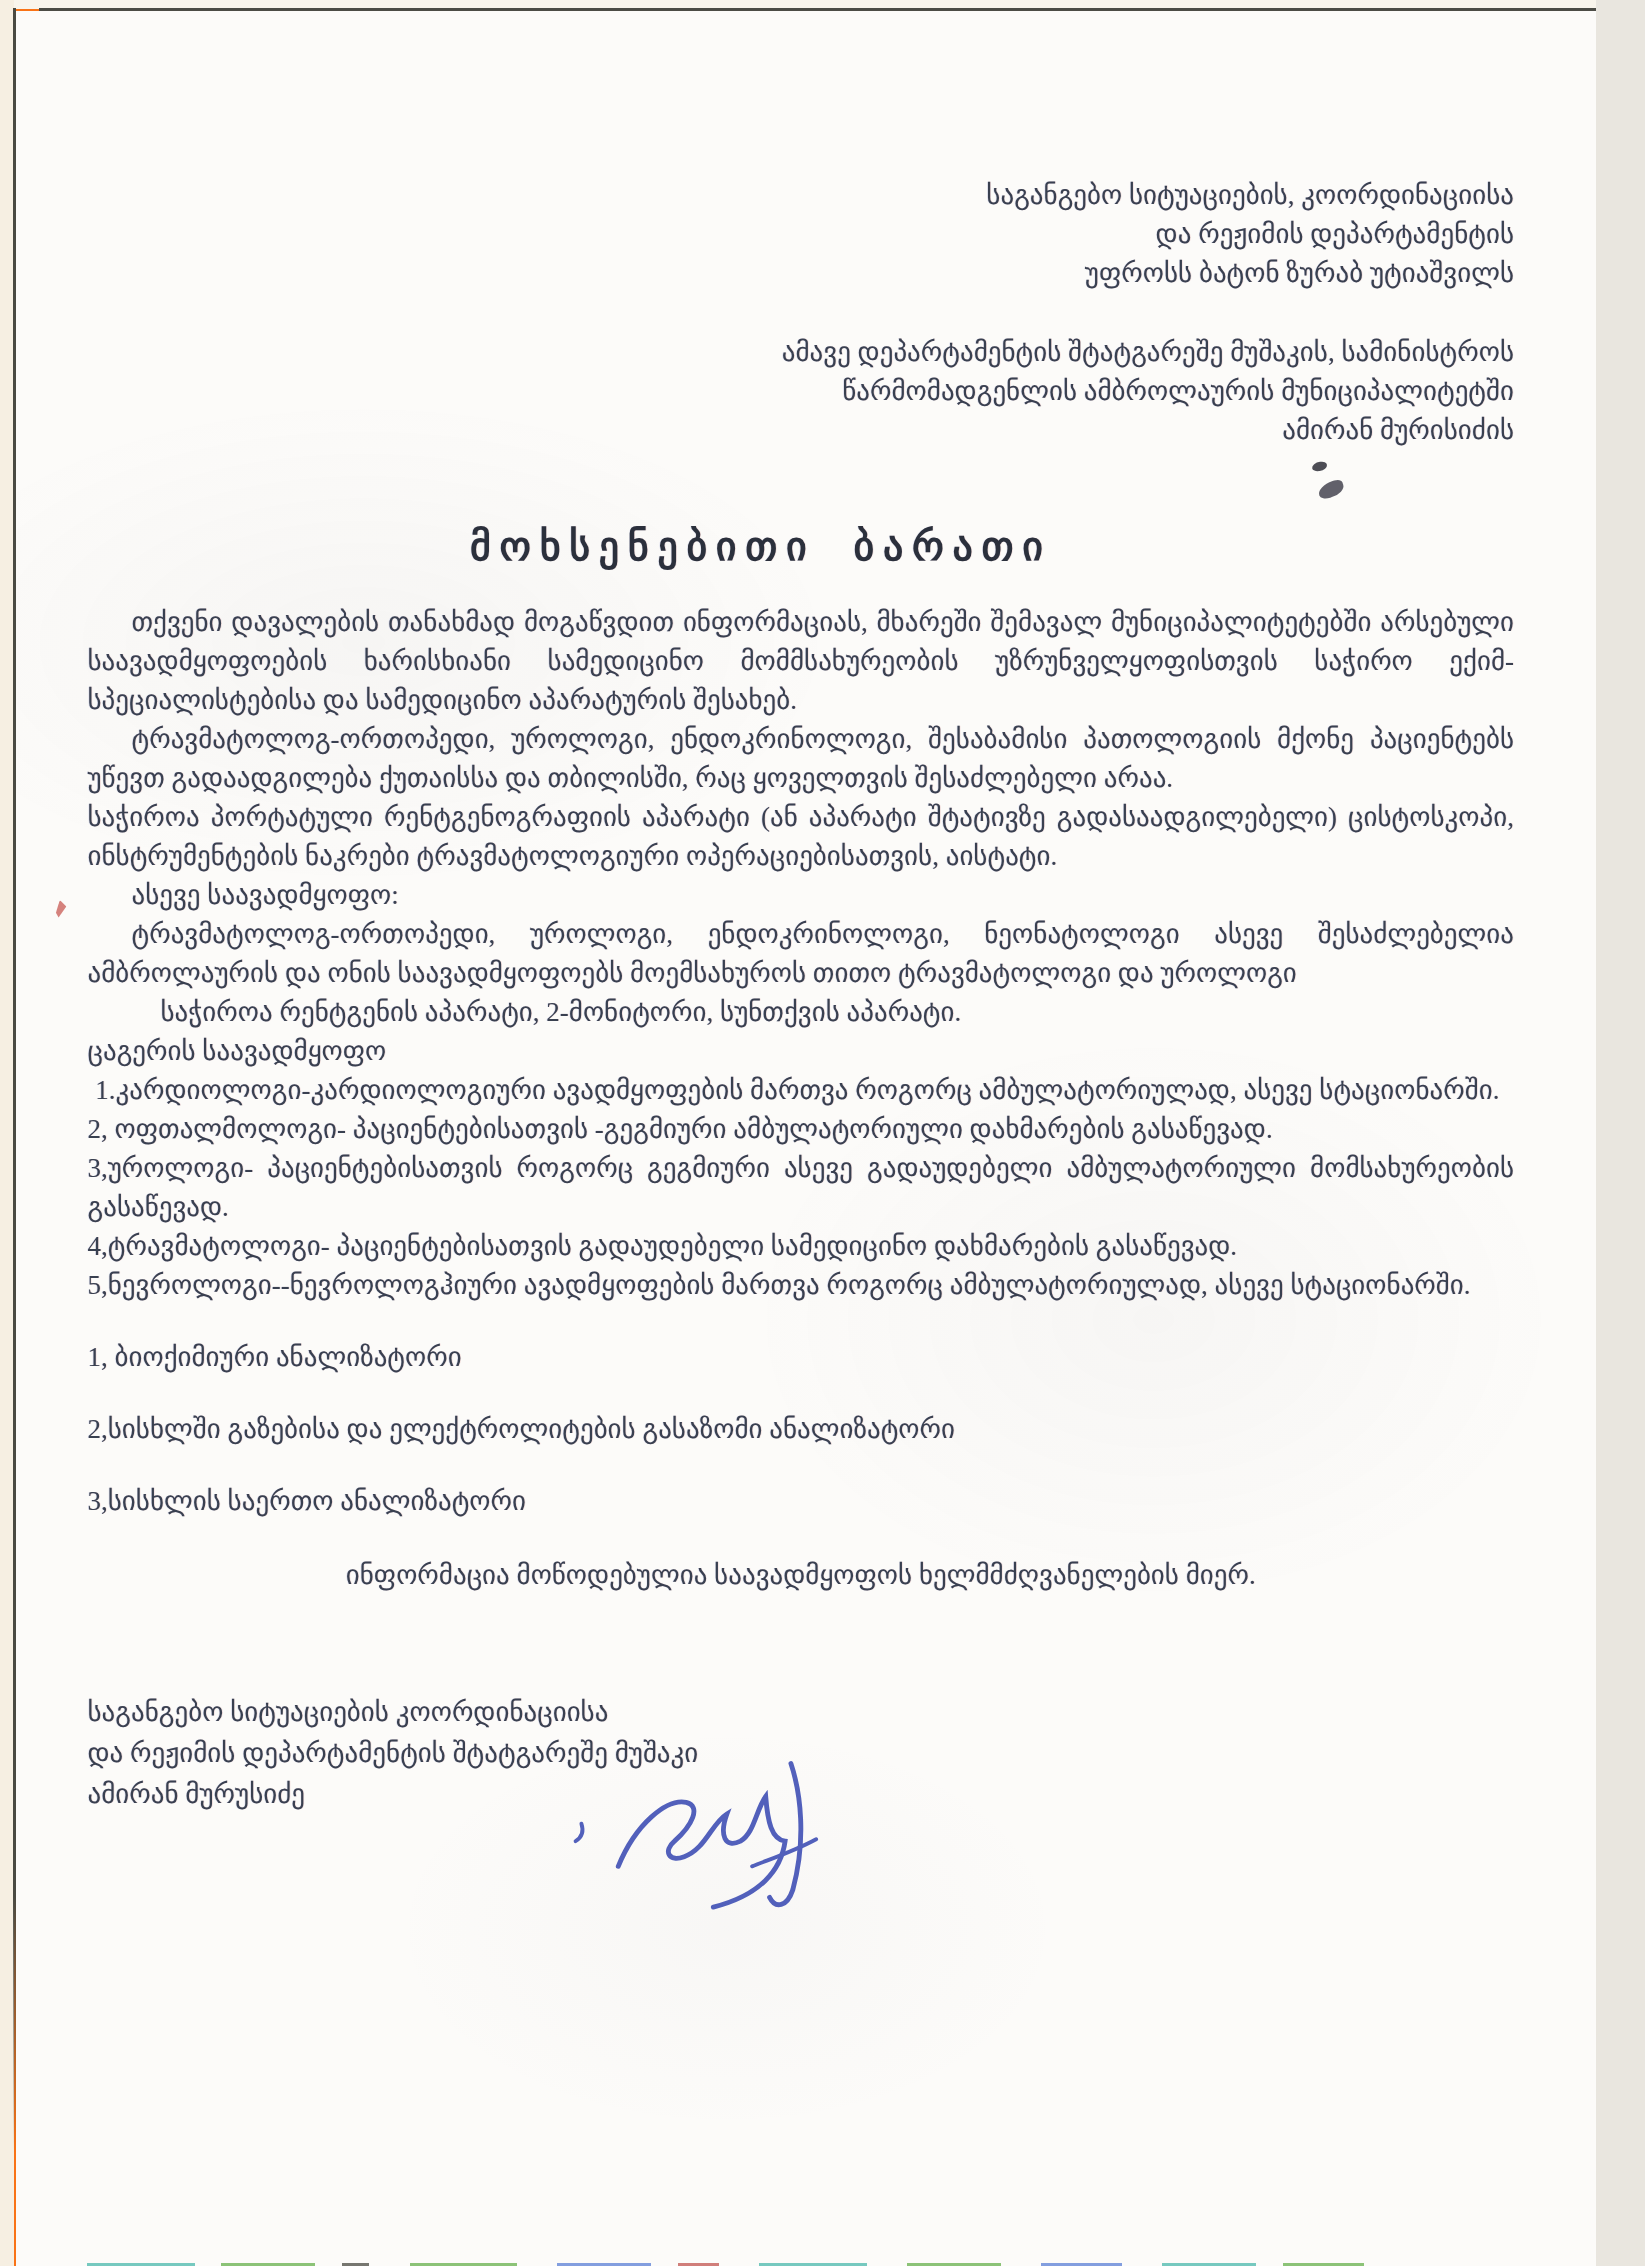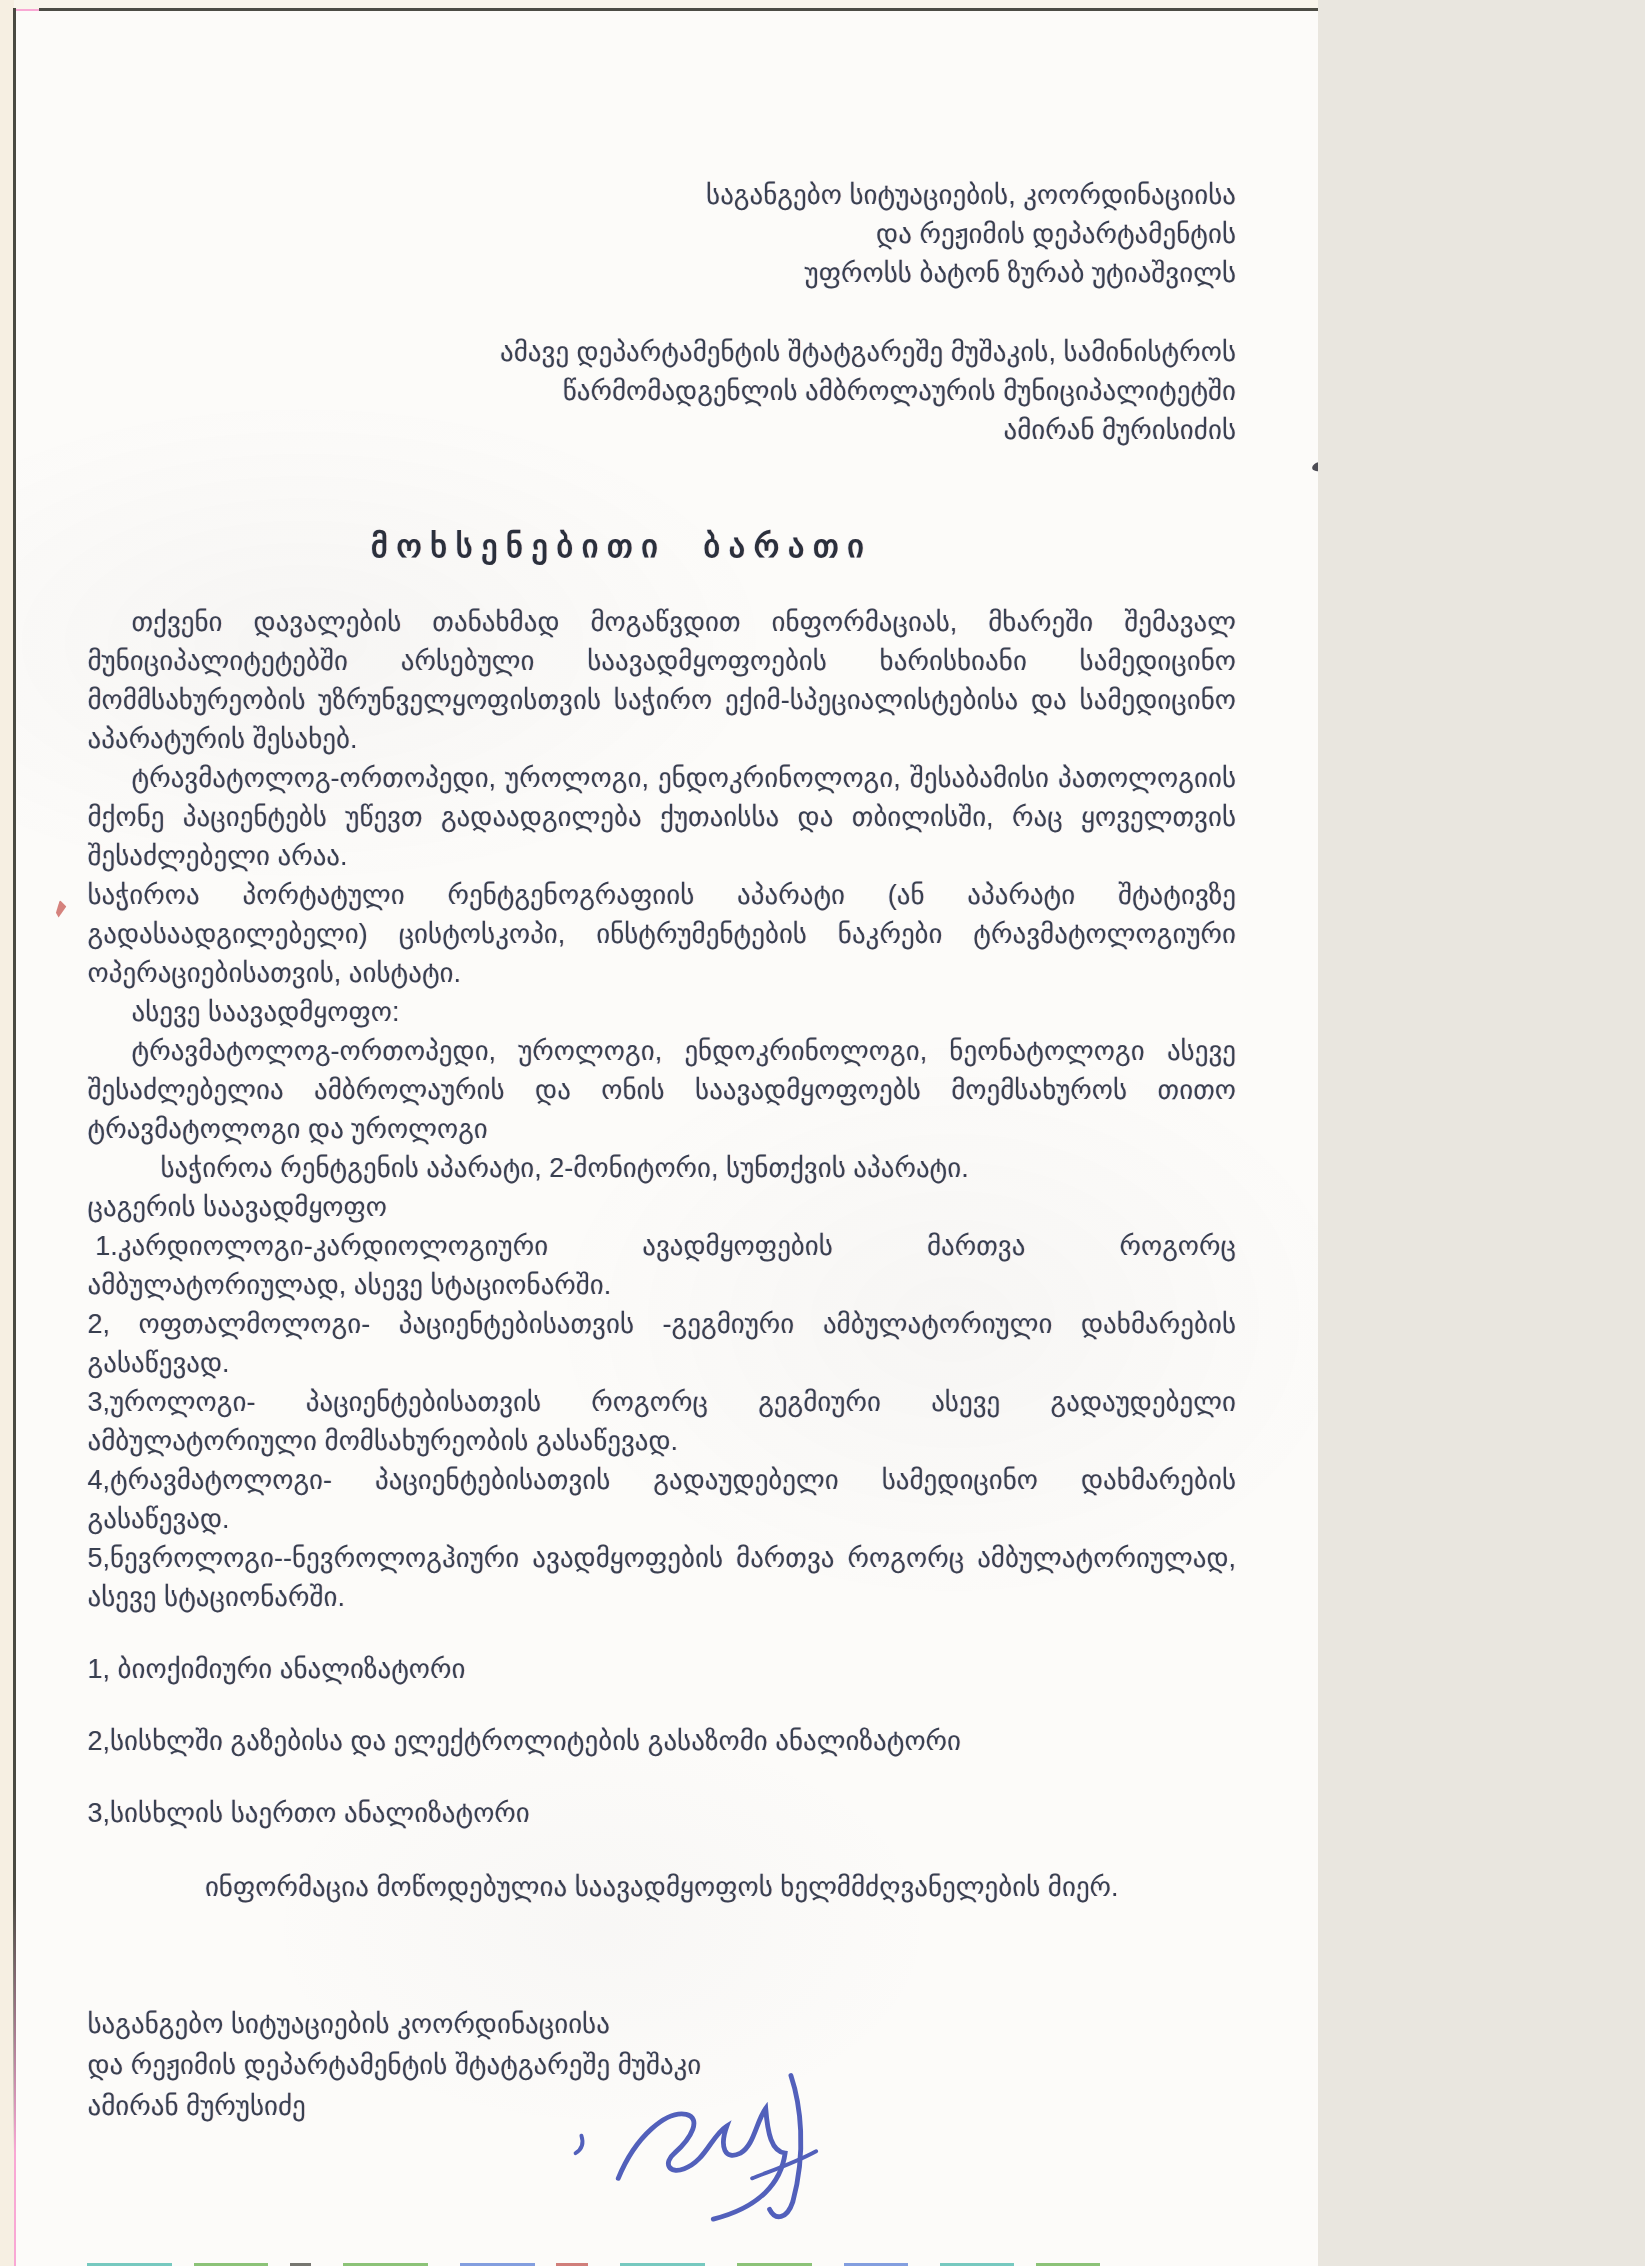--- a/index.html
+++ b/index.html
@@ -1,21 +1,21 @@
 <!DOCTYPE html>
 <html><head>
 <meta charset="utf-8">
 <style>
   html,body{margin:0;padding:0;background:#e9e6df;}
   .stage{
     position:relative;
-    width:1318px;height:2267px;
+    width:1596px;height:2267px;
     overflow:hidden;
-    background:#f9a8d4;
-    font-family:Liberation Sans, sans-serif;
+    background:#f97316;
+    font-family:Liberation Serif, serif;
   }
   
   .scan-margin-left{position:absolute;left:0;top:0;bottom:0;width:13.6px;background:#f6efe2;}
   .scan-margin-top{position:absolute;left:0;top:0;right:0;height:8.7px;background:#f9f5ec;}
   .edge-left{position:absolute;left:12.6px;top:7.8px;width:3.9px;height:2145px;
     background:linear-gradient(#4a4a42 0 88%,rgba(74,74,66,0) 100%);}
   .edge-top{position:absolute;left:39px;right:0;top:7.8px;height:2.9px;background:#4c4c45;
     border-bottom:1px solid rgba(70,150,150,.45);}
   .edge-right{position:absolute;right:1.9px;top:126px;width:1.9px;height:417px;background:#d7d6d2;}
   
@@ -31,21 +31,21 @@
     color:#394050;
     font-size:27px;line-height:39px;
   }
   .bodytext{ text-shadow:0.7px 0 0 rgba(190,80,80,.16), -0.7px 0 0 rgba(70,90,190,.16); }
   .block-right{text-align:right;}
   .recipient{margin-top:165px;}
   .sender{margin-top:40px;}
   .doc-title{
     margin:72px 80px 0 0;
     text-align:center;
-    font-size:32px;line-height:49px;font-weight:bold;color:#2b303c;
+    font-size:40px;line-height:49px;font-weight:bold;color:#2b303c;
     letter-spacing:8.7px;word-spacing:19.4px;
     text-shadow:0.7px 0 0 rgba(190,80,80,.14), -0.7px 0 0 rgba(70,90,190,.14);
   }
   .body-paras{margin-top:32px;}
   .body-paras p{margin:0;text-align:justify;}
   p.ind45{text-indent:44px;}
   p.ind75{text-indent:73px;}
   p.ind8{text-indent:7.8px;}
   .equip p{margin:33px 0 0 0;}
   .closing{margin:35px 0 0 0;text-align:center;}

